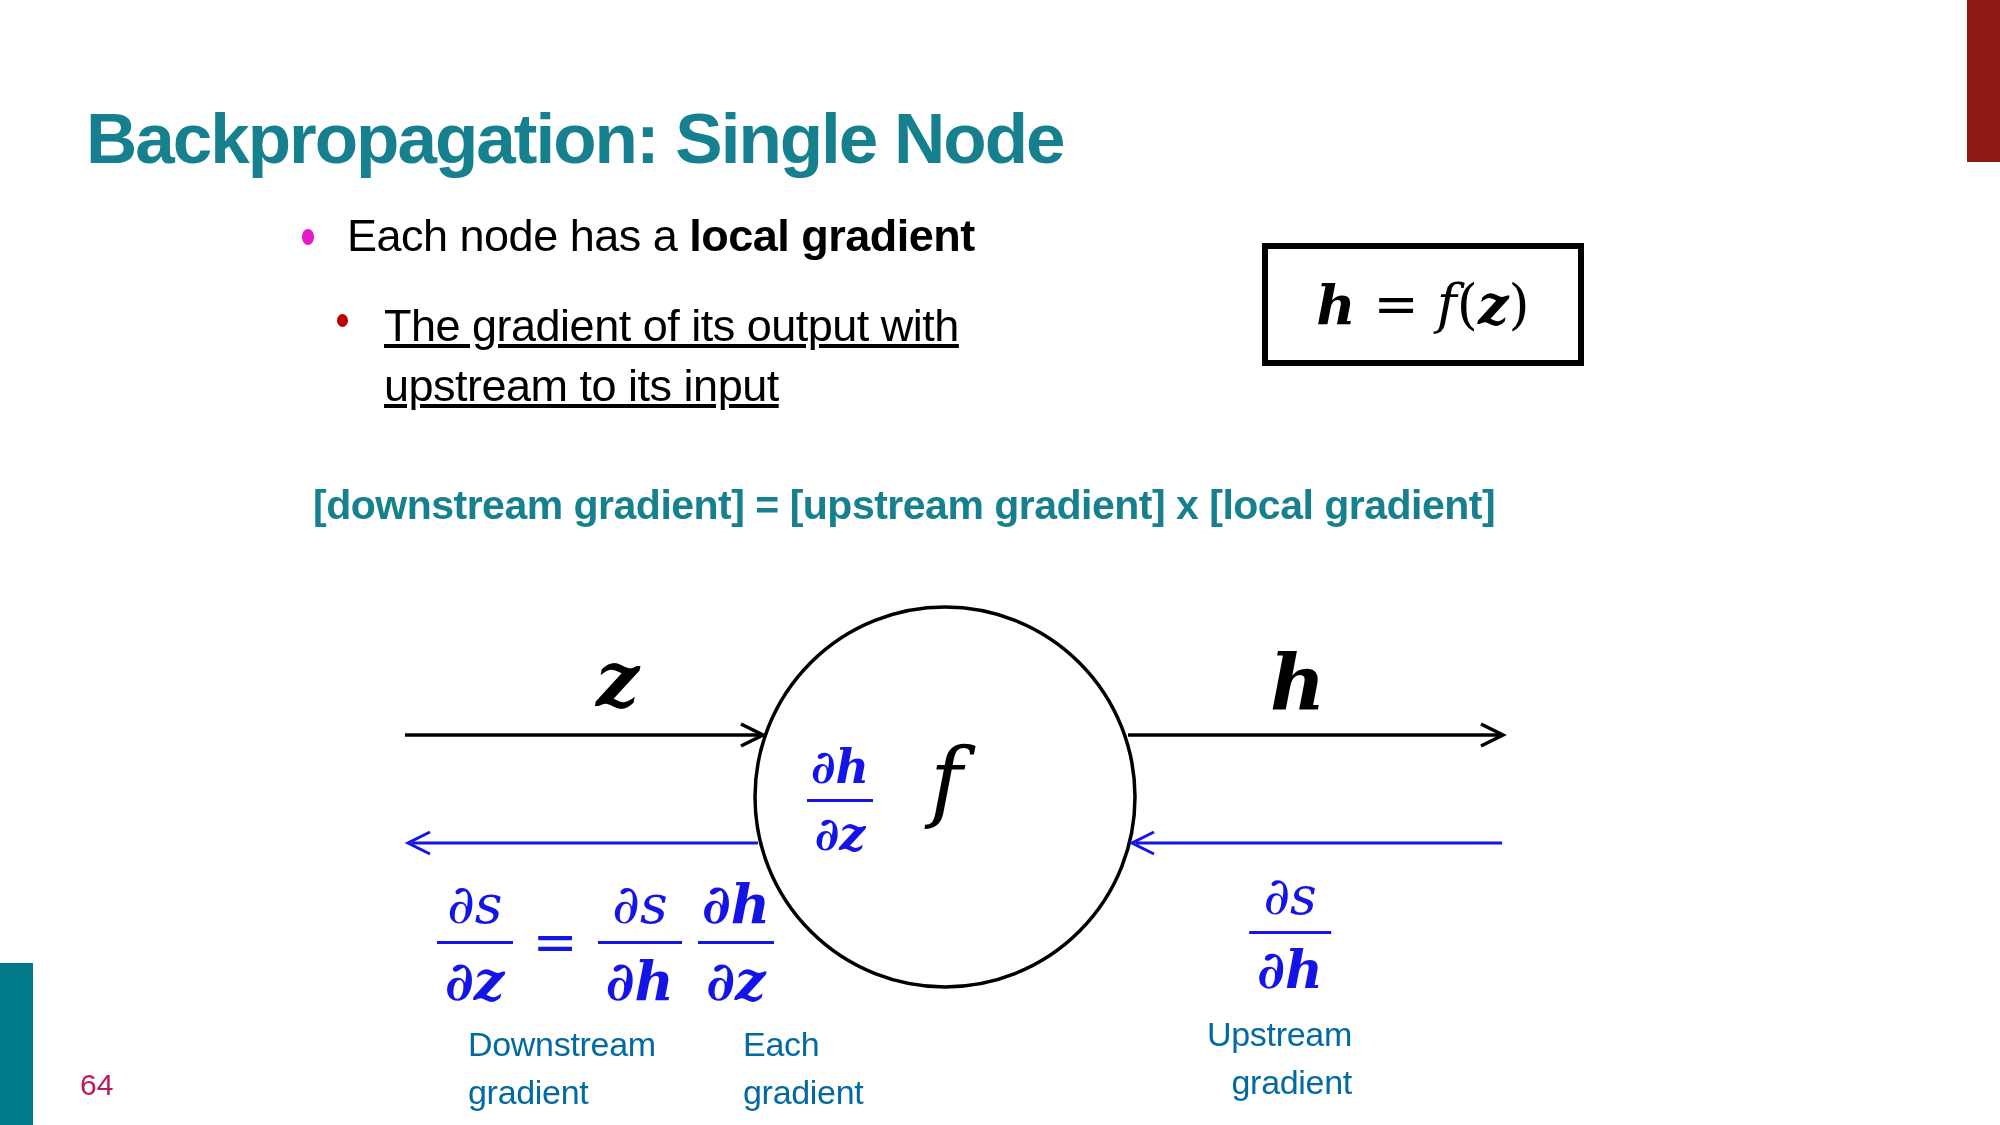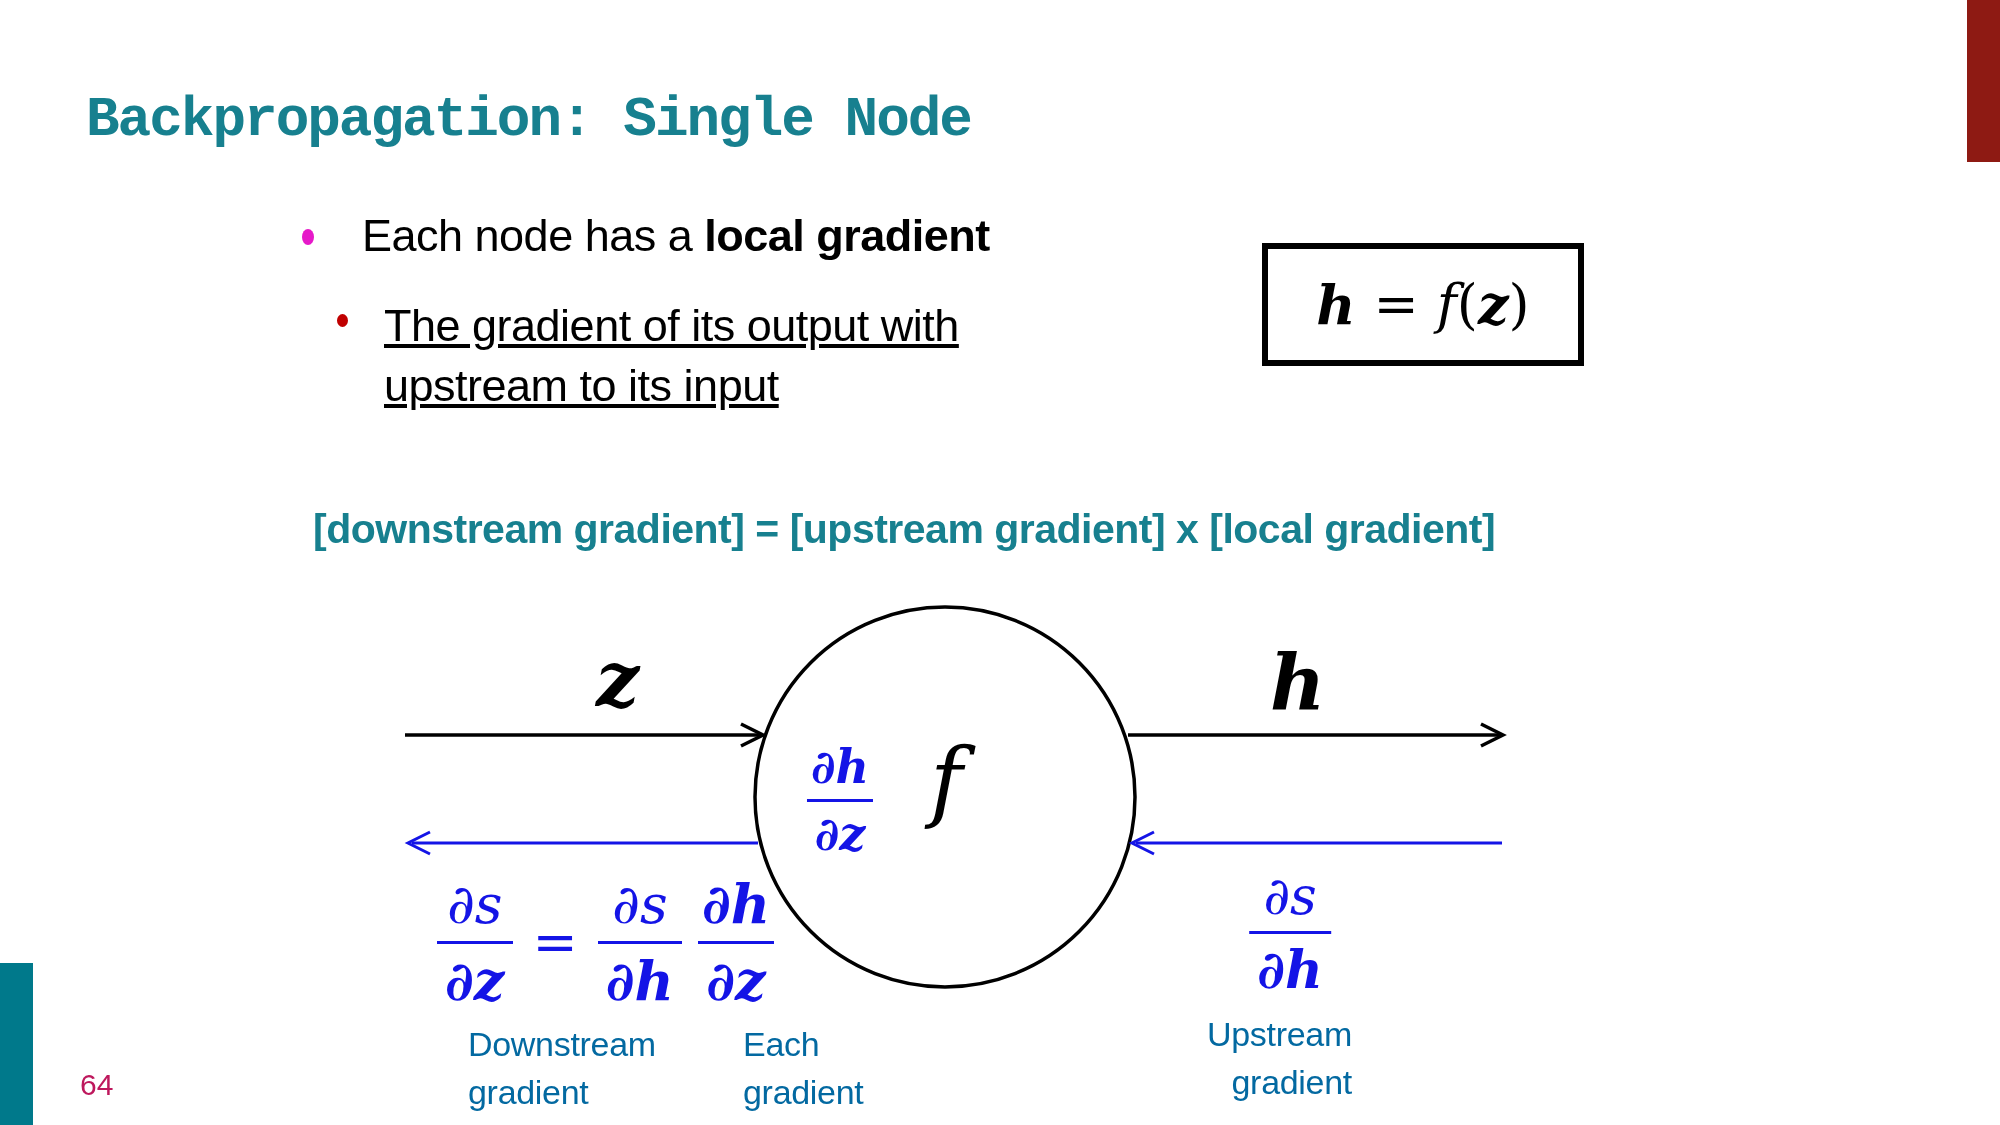--- a/index.html
+++ b/index.html
@@ -7,47 +7,47 @@
     position:relative; width:2000px; height:1125px; background:#ffffff;
     overflow:hidden; font-family:"Liberation Sans", sans-serif; color:#000;
   }
   
   .bar-top-right { position:absolute; top:0; right:0; width:33px; height:162px; background:#8E1A13; }
   .bar-bottom-left { position:absolute; bottom:0; left:0; width:33px; height:162px; background:#00798B; }
 
   
   .slide-title {
     position:absolute; left:86px; top:50px;
-    font-size:56px; font-weight:bold; letter-spacing:-2px; color:#17808F; white-space:nowrap;font-family:Liberation Mono, monospace;
+    font-size:71px; font-weight:bold; letter-spacing:-2px; color:#17808F; white-space:nowrap;
   }
 
   
   .dot-magenta { position:absolute; left:302px; top:229px; width:12px; height:16px; border-radius:50%; background:#E619C9; }
-  .bullet-main-text { position:absolute; left:362px; top:210px; font-size:45px; letter-spacing:-0.5px; white-space:nowrap;text-align:center; }
+  .bullet-main-text { position:absolute; left:347px; top:210px; font-size:45px; letter-spacing:-0.5px; white-space:nowrap;text-align:center; }
   .bullet-main-text .b { font-weight:bold; }
   .dot-red { position:absolute; left:337px; top:314px; width:11px; height:13px; border-radius:50%; background:#C00000; }
   .bullet-sub-text { position:absolute; left:384px; top:296px; font-size:45px; line-height:60px; letter-spacing:-0.5px;text-decoration:underline; }
   .bullet-sub-text span { display:block; white-space:nowrap; }
 
   
   .eq-box {
     position:absolute; left:1262px; top:243px; width:322px; height:123px;
     border:6px solid #000; box-sizing:border-box;
     display:flex; align-items:center; justify-content:center;
     font-family:"DejaVu Serif", serif; font-size:54px;
   }
   .eq-box .mi { font-style:italic; }
   .eq-box .mb { font-style:italic; font-weight:bold; }
   .eq-box .rel { margin:0 18px; }
 
   
   .key-formula {
     position:absolute; left:313px; top:482px;
     font-size:41px; font-weight:bold; letter-spacing:-0.5px;
-    color:#17808F; white-space:nowrap;margin-top:24px;
+    color:#17808F; white-space:nowrap;
   }
 
   
   .diagram-svg { position:absolute; left:0; top:0; }
 
   
   .math { font-family:"DejaVu Serif", serif; font-style:italic; line-height:1; }
   .io-label { position:absolute; font-size:76px; font-weight:bold; }
   .z-label { left:596px; top:642px; }
   .h-label { left:1270px; top:645px; }

